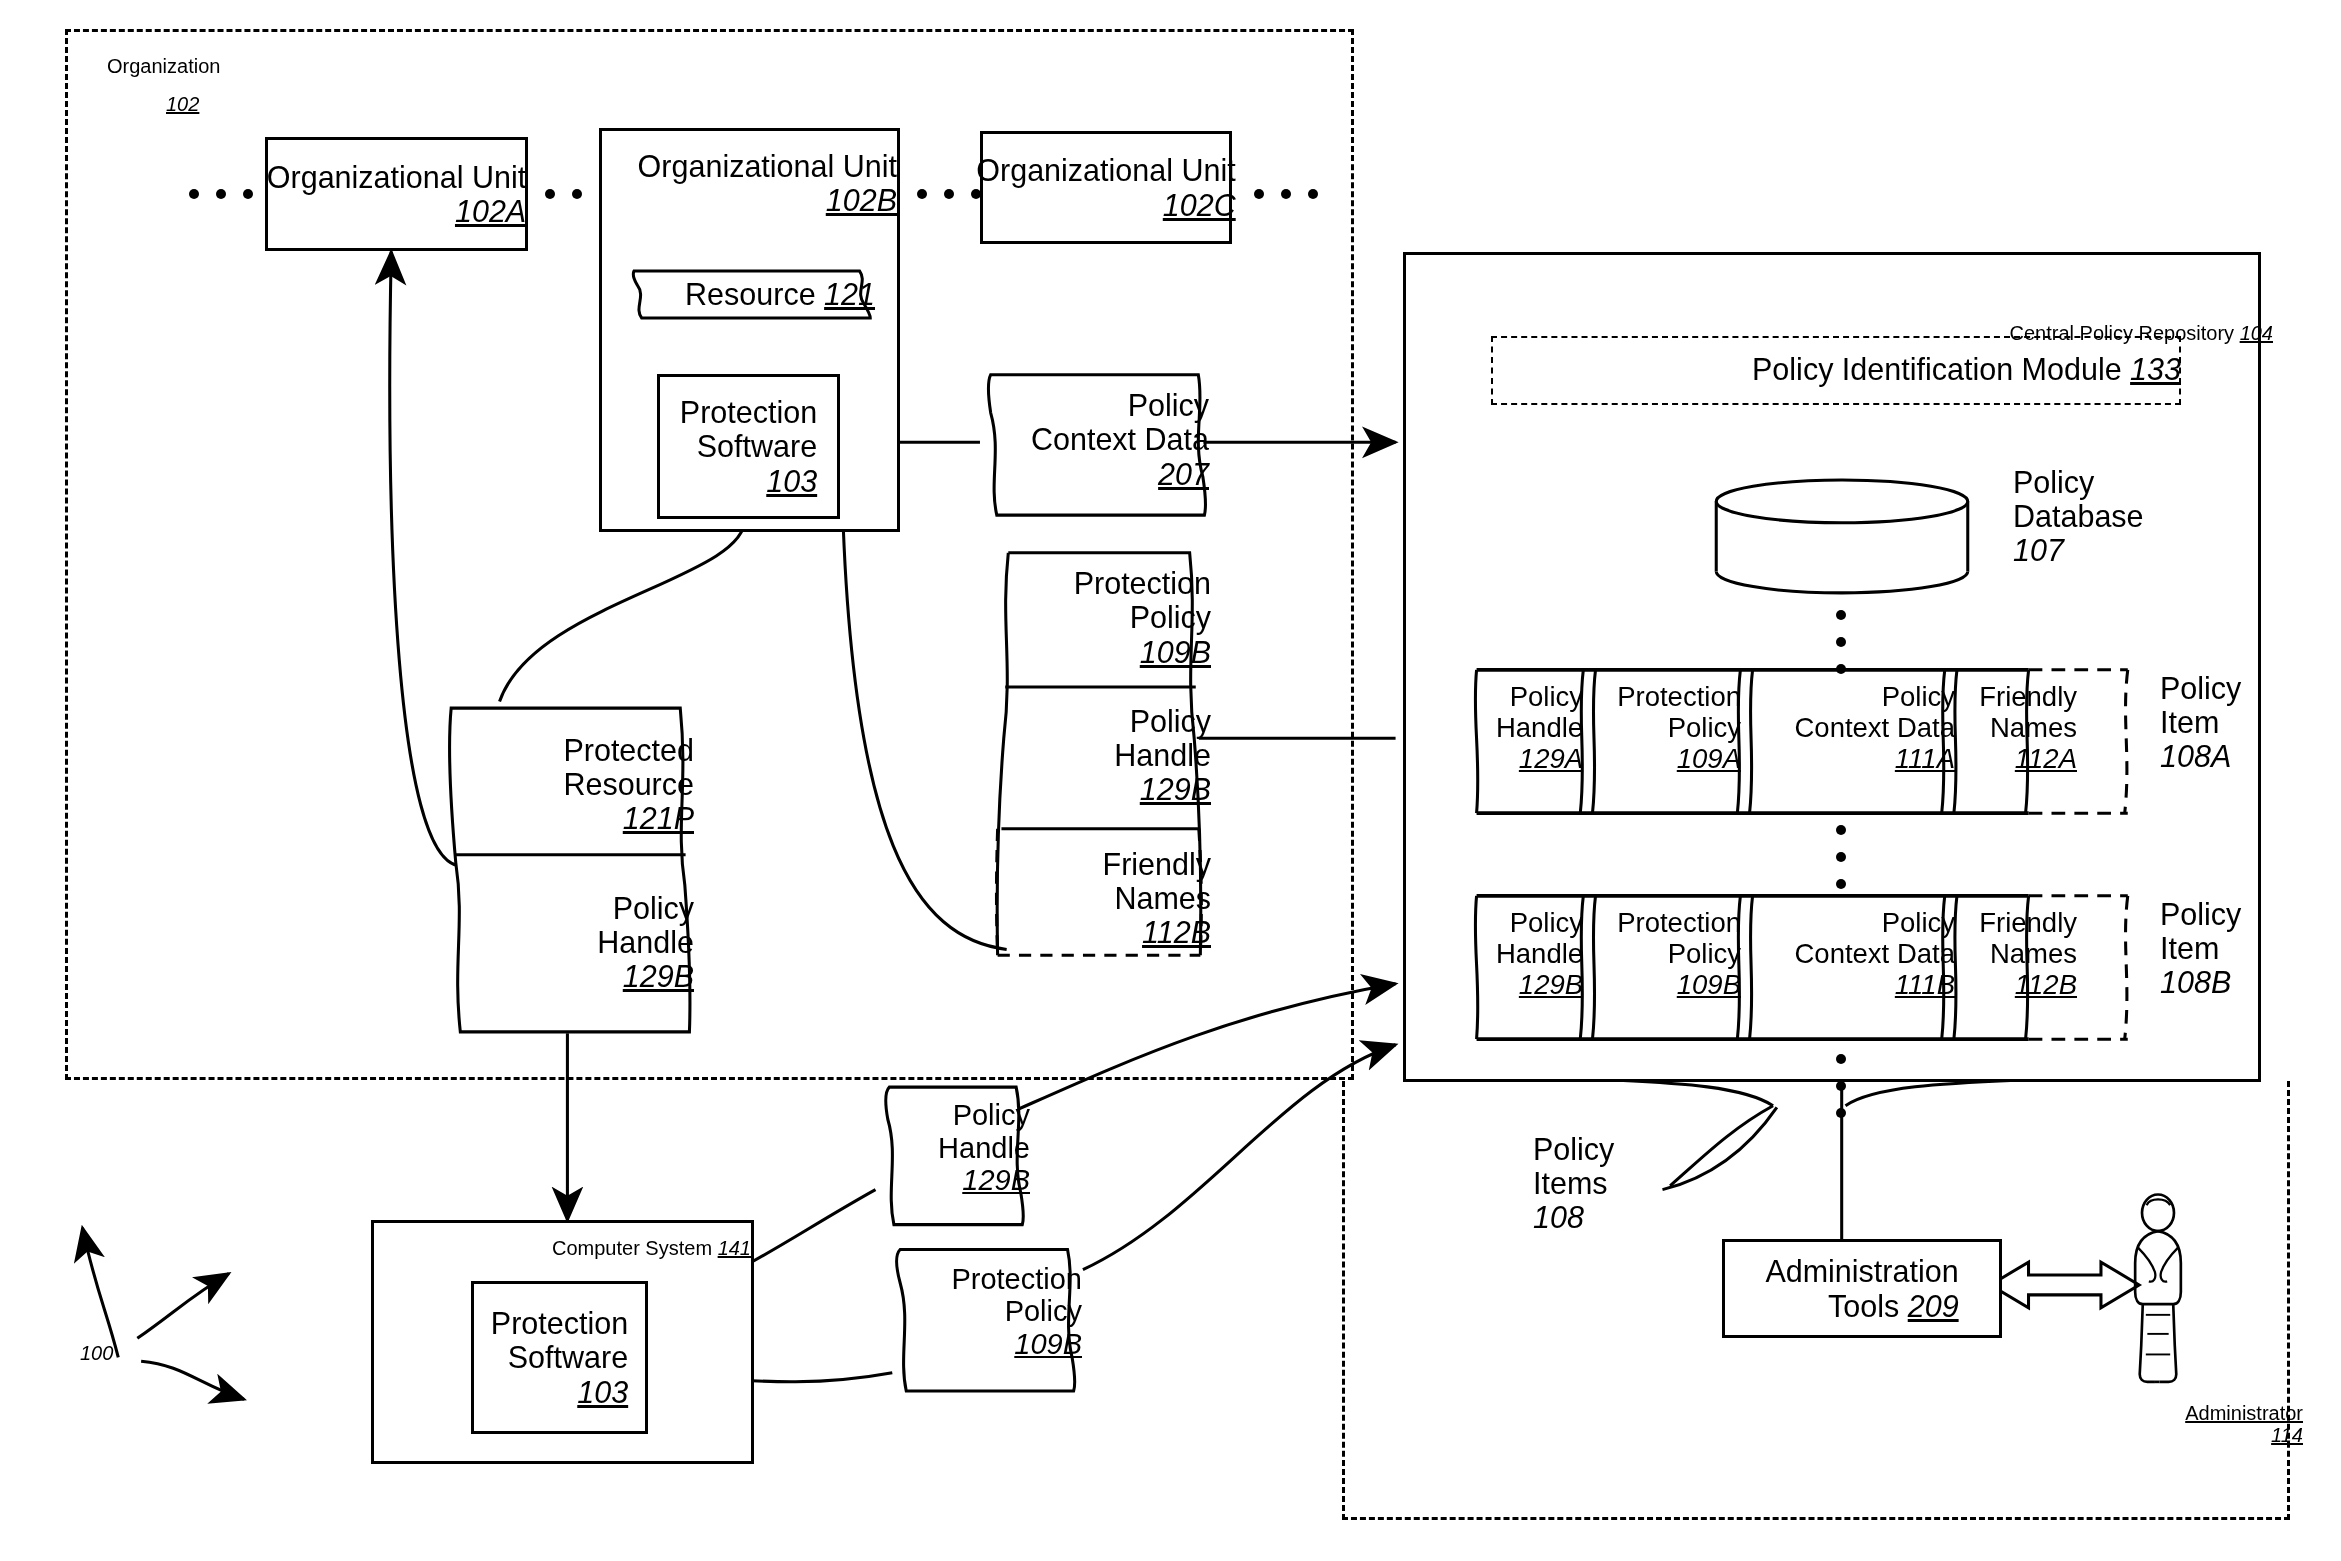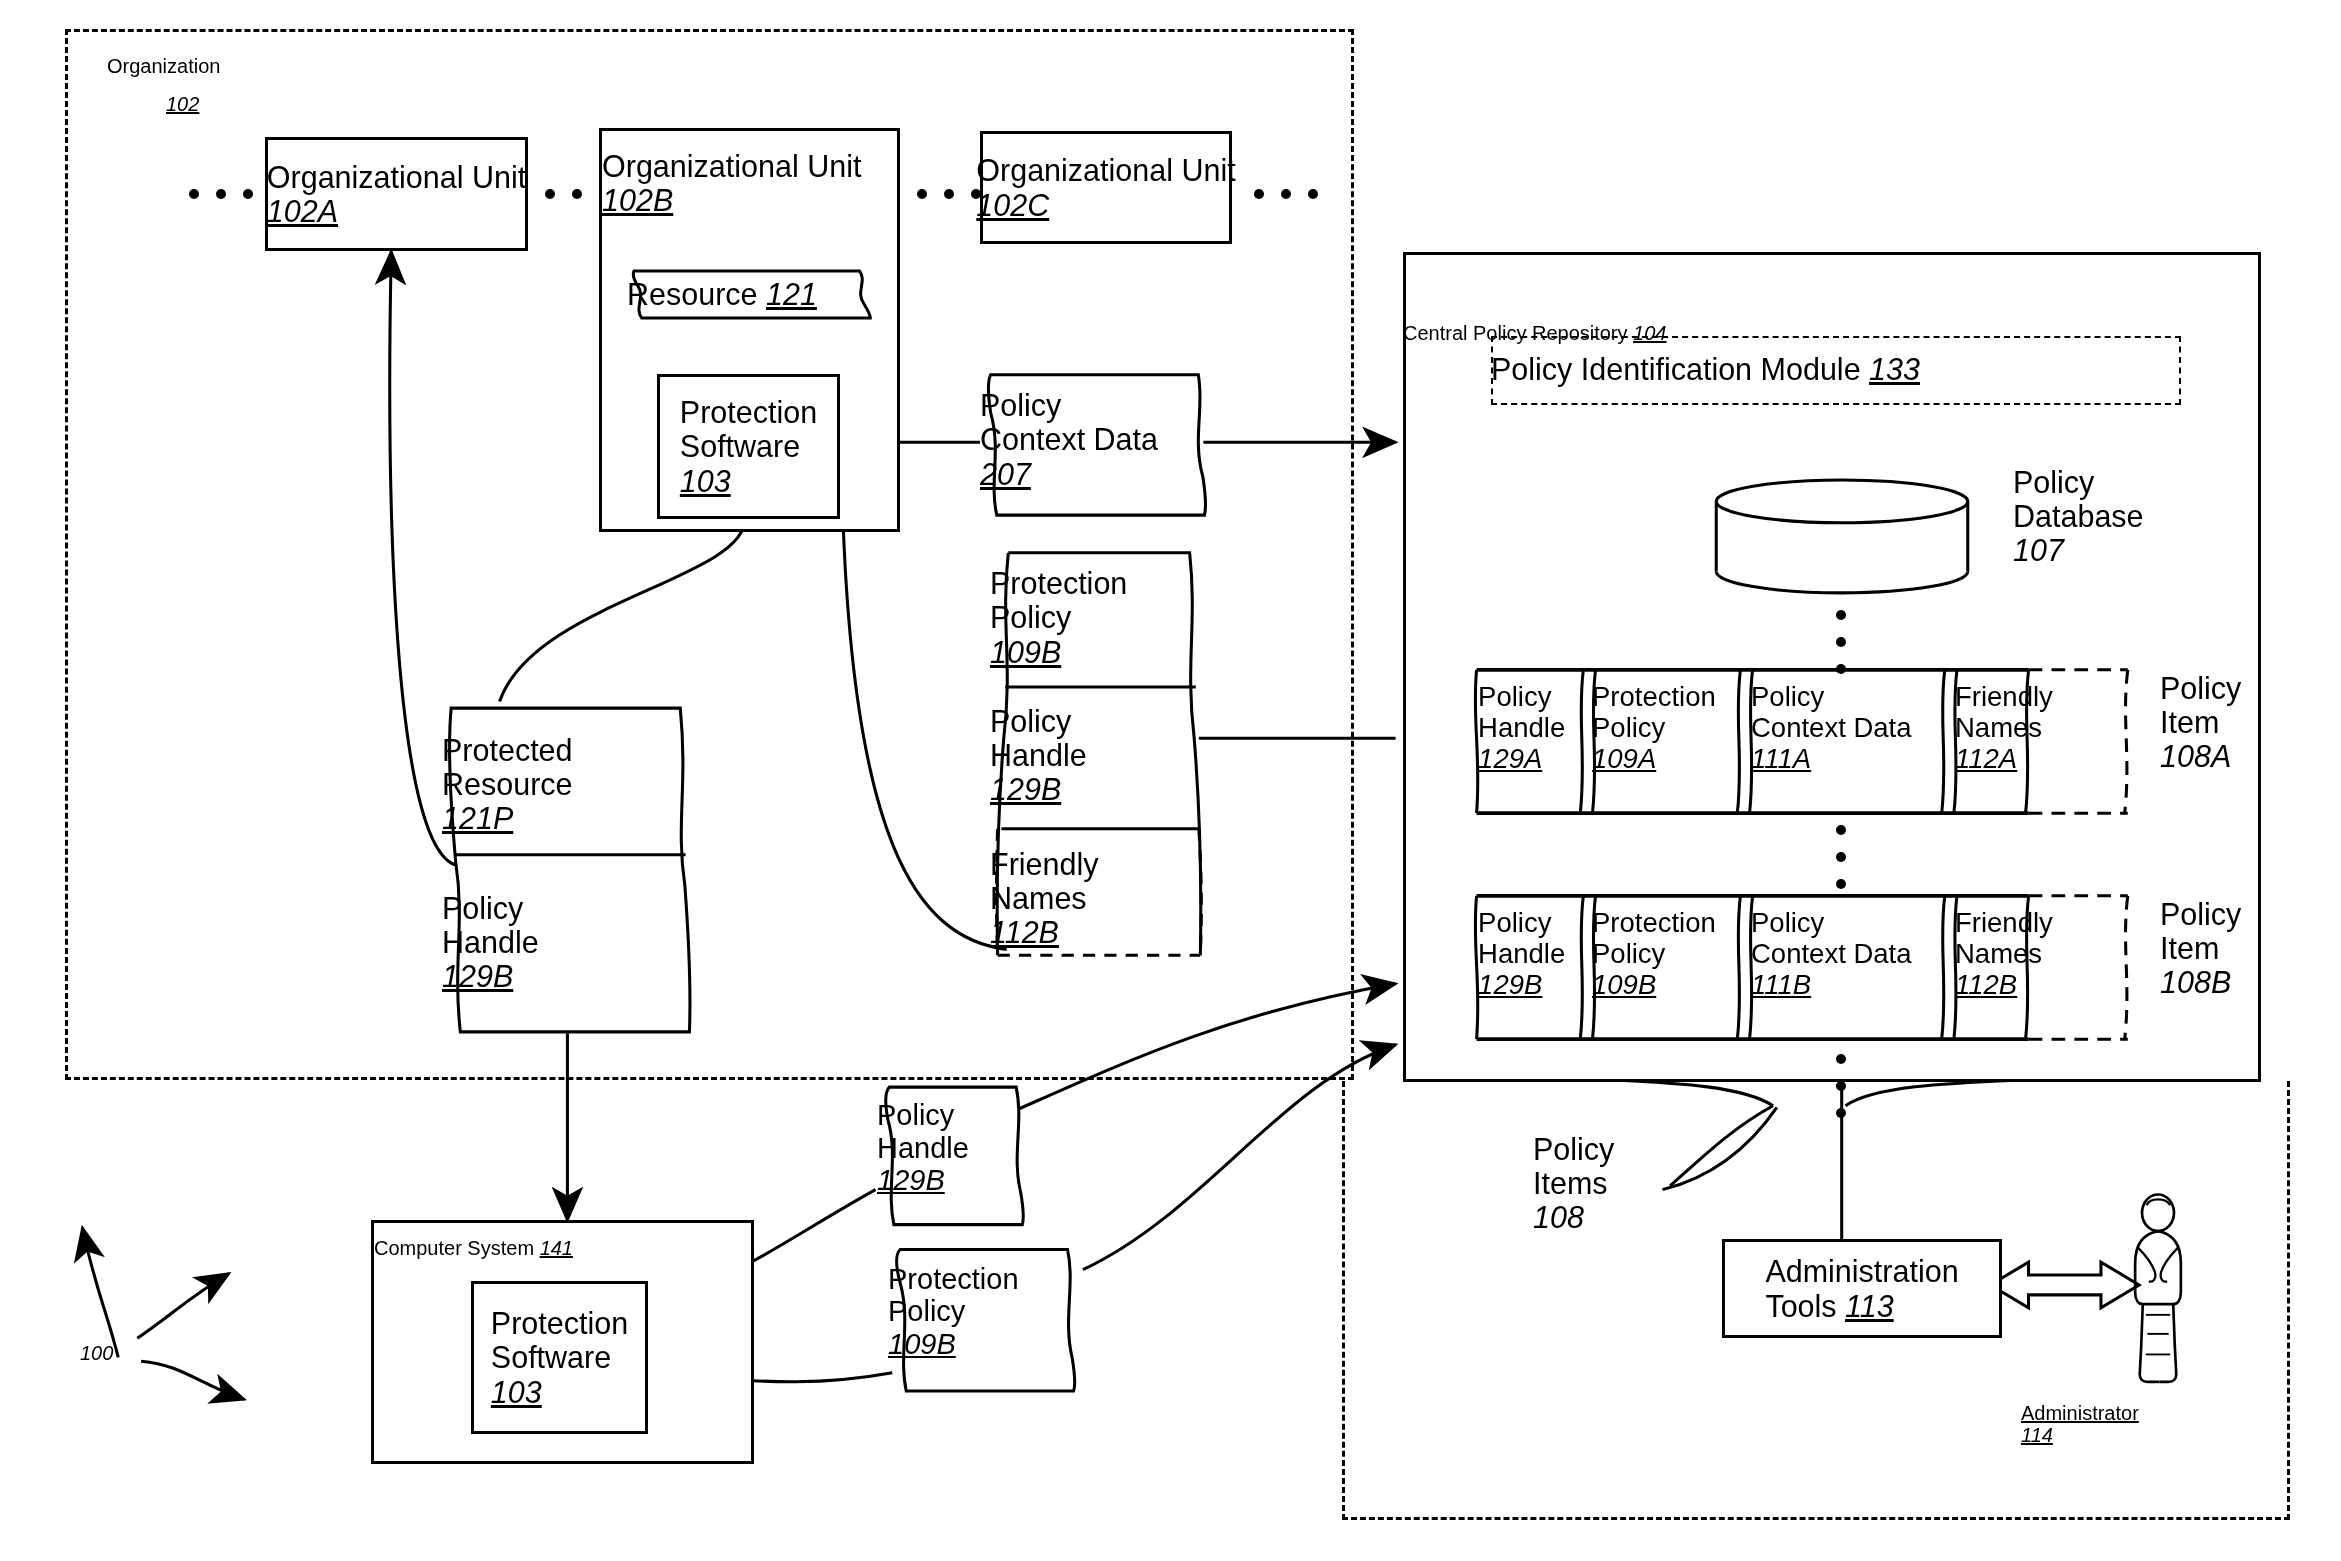--- a/index.html
+++ b/index.html
@@ -2,21 +2,21 @@
 <html style="font-size:12.2px"><head>
 <meta charset="utf-8">
 <style>
   html,body{margin:0;padding:0;background:#fff;}
   body{font-family:"Liberation Sans",sans-serif;}
   #canvas{position:relative;width:2342px;height:1561px;background:#fff;overflow:hidden;}
   .abs{position:absolute;}
   .box{position:absolute;border:3.1px solid #000;background:#fff;box-sizing:border-box;
        display:flex;align-items:center;justify-content:center;text-align:center;}
   .dashbox{position:absolute;border:3.1px dashed #000;background:transparent;box-sizing:border-box;}
-  .lbl{position:absolute;text-align:left;color:#000;line-height:1.12;white-space:nowrap;}
+  .lbl{position:absolute;text-align:right;color:#000;line-height:1.12;white-space:nowrap;}
   .ital-u{font-style:italic;text-decoration:underline;}
   .ital{font-style:italic;}
   .dots{position:absolute;display:flex;gap:17px;align-items:center;}
   .dots i{display:block;width:10px;height:10px;border-radius:50%;background:#000;}
   .vdots{position:absolute;display:flex;flex-direction:column;gap:17px;align-items:center;}
   .vdots i{display:block;width:10px;height:10px;border-radius:50%;background:#000;}
   svg.ov{position:absolute;left:0;top:0;width:2342px;height:1561px;pointer-events:none;}
   .f36{font-size:27.5px;} .f38{font-size:29px;} .f40{font-size:30.5px;}
   .f42{font-size:20px;}
 </style>
@@ -388,21 +388,21 @@
   <div class="lbl f40" style="left:1533px;top:1132px;text-align:left;">
     <span>Policy</span><br>
     <span>Items</span><br>
     <span class="ital">108</span>
   </div>
 
   <div class="box" style="left:1722px;top:1239px;width:280px;height:99px;">
     <div class="lbl f40" style="position:static;">
       <span>Administration</span><br>
       <span>Tools</span>
-      <span class="ital-u">113</span>
+      <span class="ital-u">209</span>
     </div>
   </div>
 
   <div class="abs" style="left:2112px;top:1193px;width:92px;height:198px;">
     <svg width="92" height="198" viewBox="0 0 120 260">
       <ellipse cx="60" cy="26" rx="21" ry="24" fill="none" stroke="#000" stroke-width="3.5"></ellipse>
       <path d="M45,16 C 50,6 70,6 76,16" fill="none" stroke="#000" stroke-width="3"></path>
       <path d="M60,50 C 38,54 30,70 30,92 L30,130 C 30,140 34,146 40,146
                L80,146 C 86,146 90,140 90,130 L90,92 C 90,70 82,54 60,50 Z" fill="none" stroke="#000" stroke-width="3.5"></path>
       <path d="M34,72 C 44,82 52,92 56,104 C 58,112 54,118 48,116" fill="none" stroke="#000" stroke-width="3"></path>

